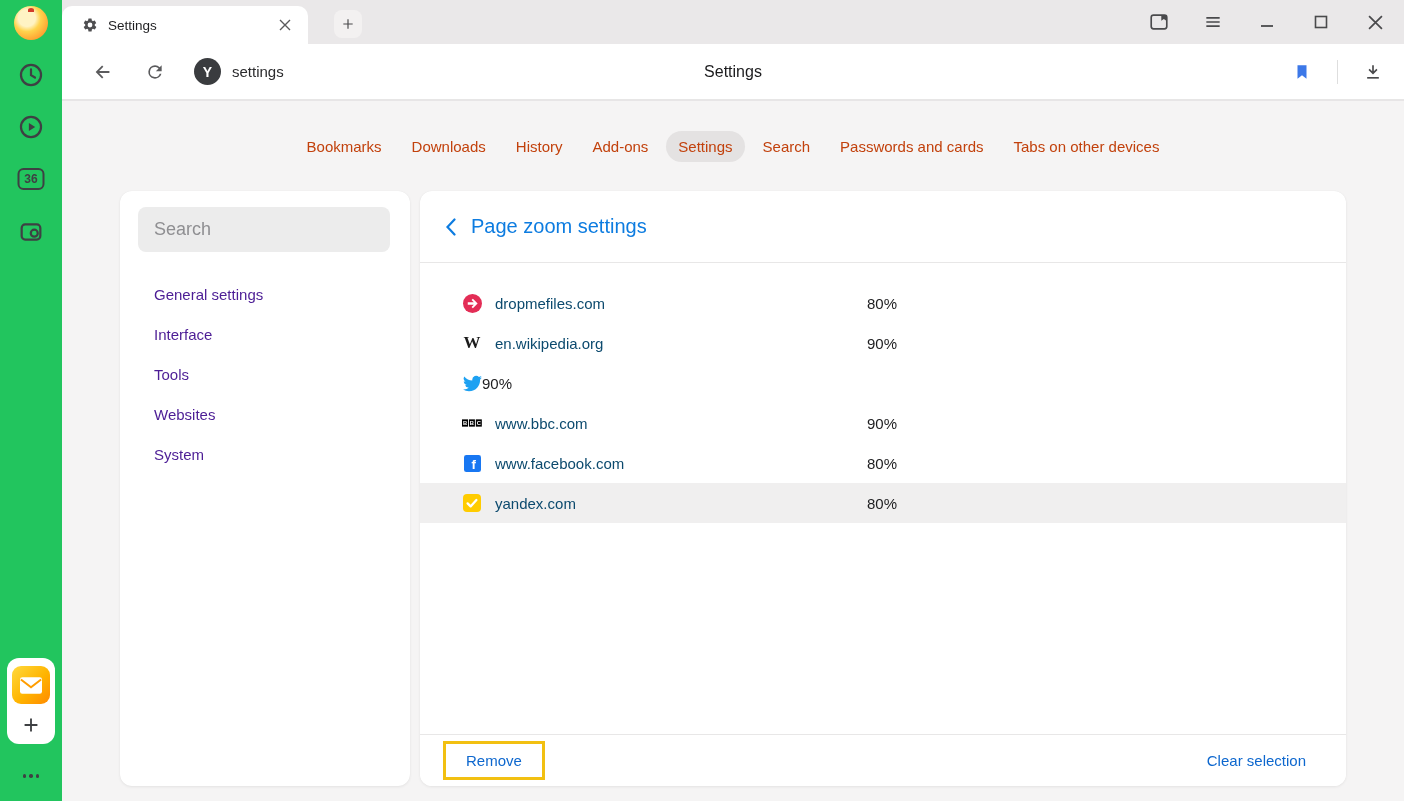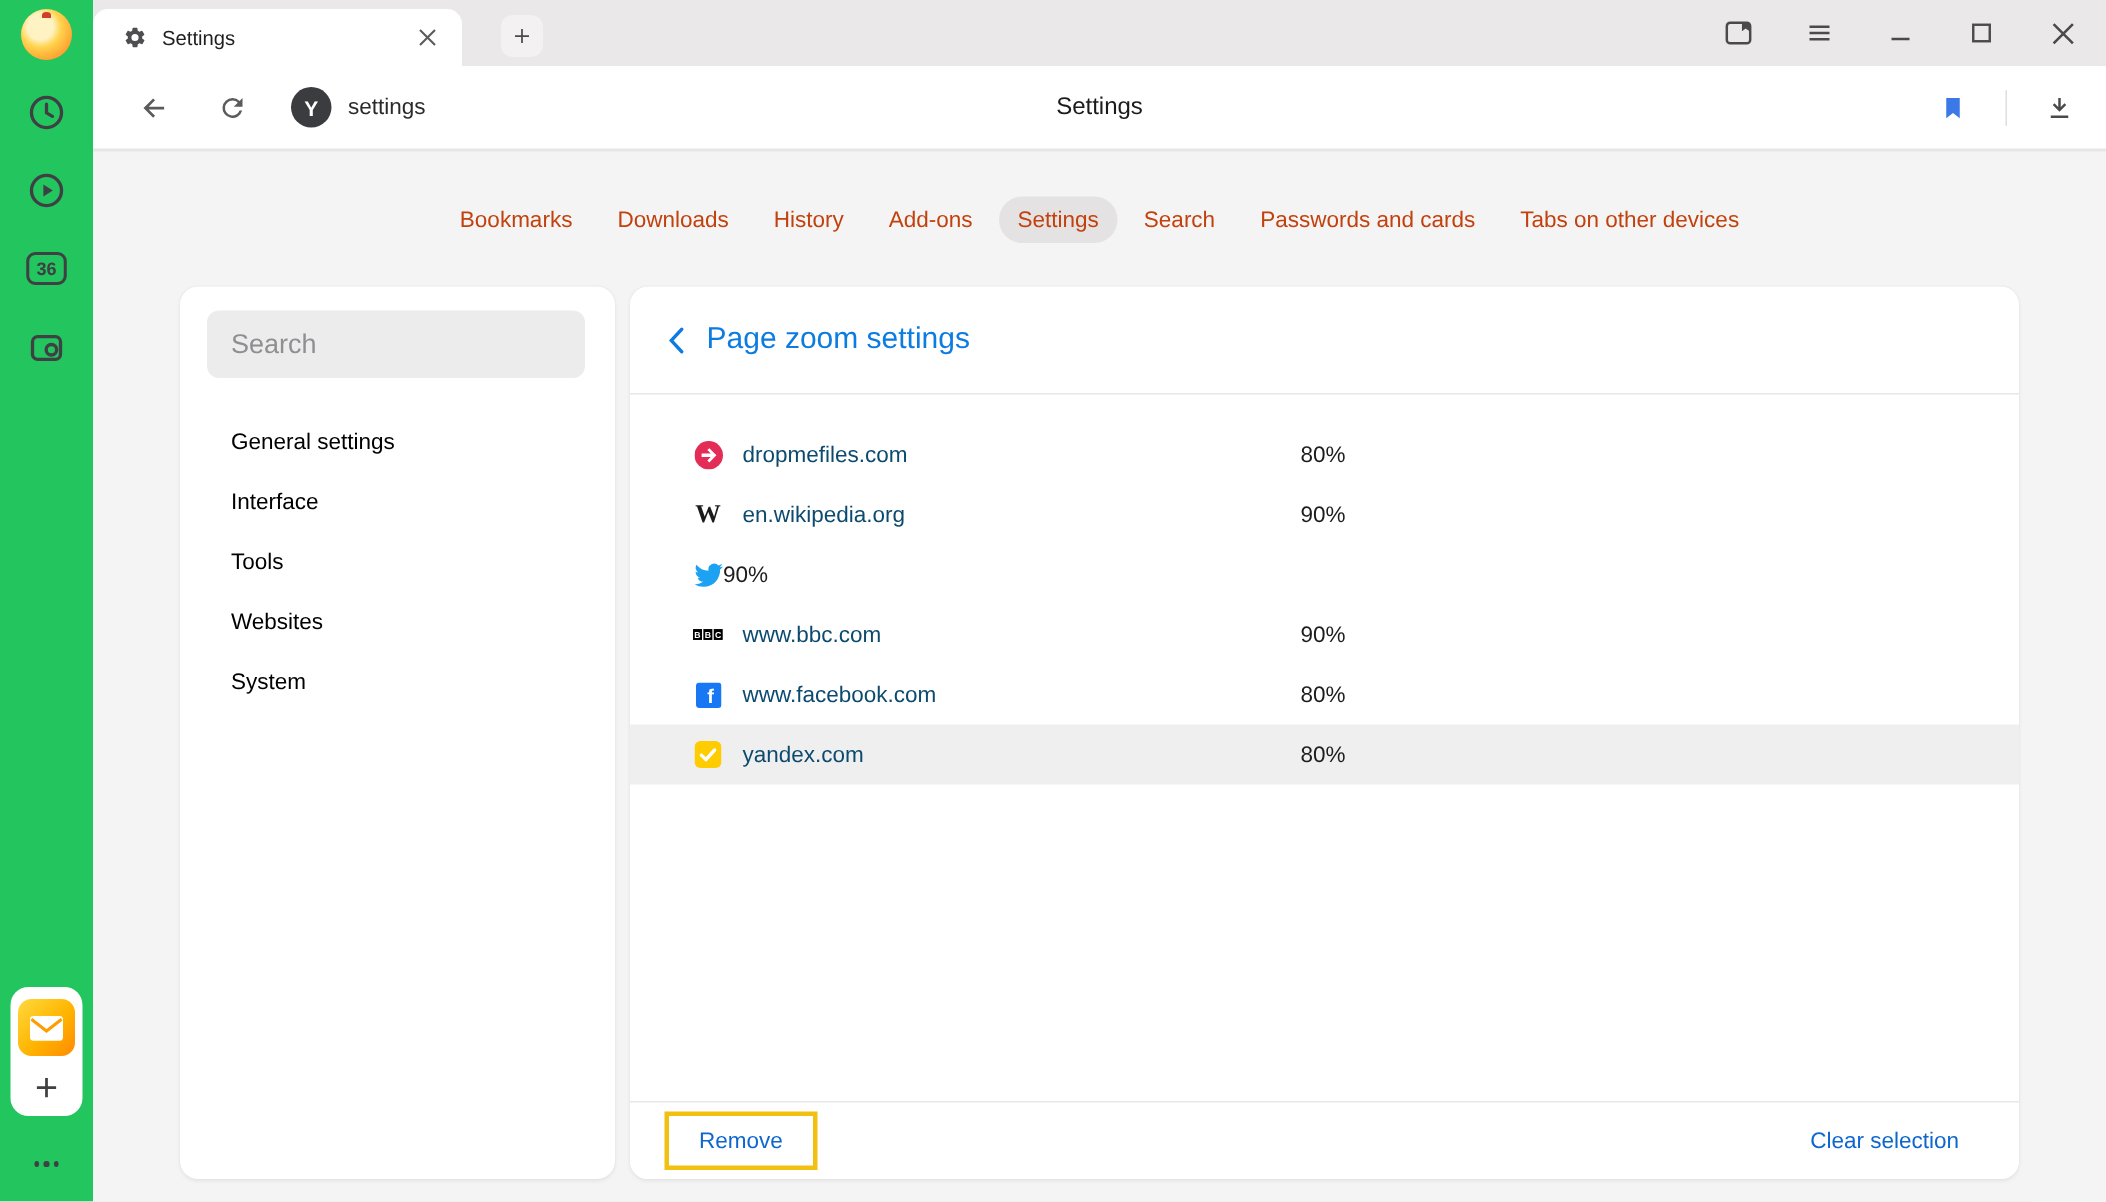--- a/index.html
+++ b/index.html
@@ -50,21 +50,21 @@
 
   .card { position:absolute; background:#ffffff; border-radius:12px; box-shadow:0 1px 3px rgba(0,0,0,.07), 0 0 1px rgba(0,0,0,.05); }
   .left-card { left:58px; top:90px; width:290px; height:595px; }
   .right-card { left:358px; top:90px; width:926px; height:595px; overflow:hidden; }
 
   .search-box { margin:16px 20px 0 18px; height:45px; background:#ececec; border-radius:8px; display:flex; align-items:center; }
   .search-box input { border:none; outline:none; background:transparent; width:100%; padding:0 16px; font-size:18px;
                       font-family:"Liberation Sans", sans-serif; color:#1f1f21; }
   .search-box input::placeholder { color:#8f8f92; }
   .menu-list { margin-top:22px; }
-  .menu-item { height:40px; display:flex; align-items:center; padding-left:34px; font-size:15px; color:#000000; cursor:pointer; }
+  .menu-item { height:40px; display:flex; align-items:center; padding-left:34px; font-size:15px; color:#4c1d95; cursor:pointer; }
 
   .panel-header { height:72px; display:flex; align-items:center; padding-left:24px; border-bottom:1px solid #e8e7e7; }
   .panel-title { font-size:20px; color:#0d7ce0; margin-left:13px; cursor:pointer; }
 
   .site-list { padding-top:20px; }
   .site-row { height:40px; display:flex; align-items:center; padding-left:42px; cursor:pointer; }
   .site-row.selected { background:#f0efef; }
   .fav { width:20px; height:20px; display:flex; align-items:center; justify-content:center; }
   .site-name { margin-left:13px; width:372px; font-size:15px; color:#0c4a6e; }
   .site-zoom { font-size:15px; color:#1d1d1f; }

